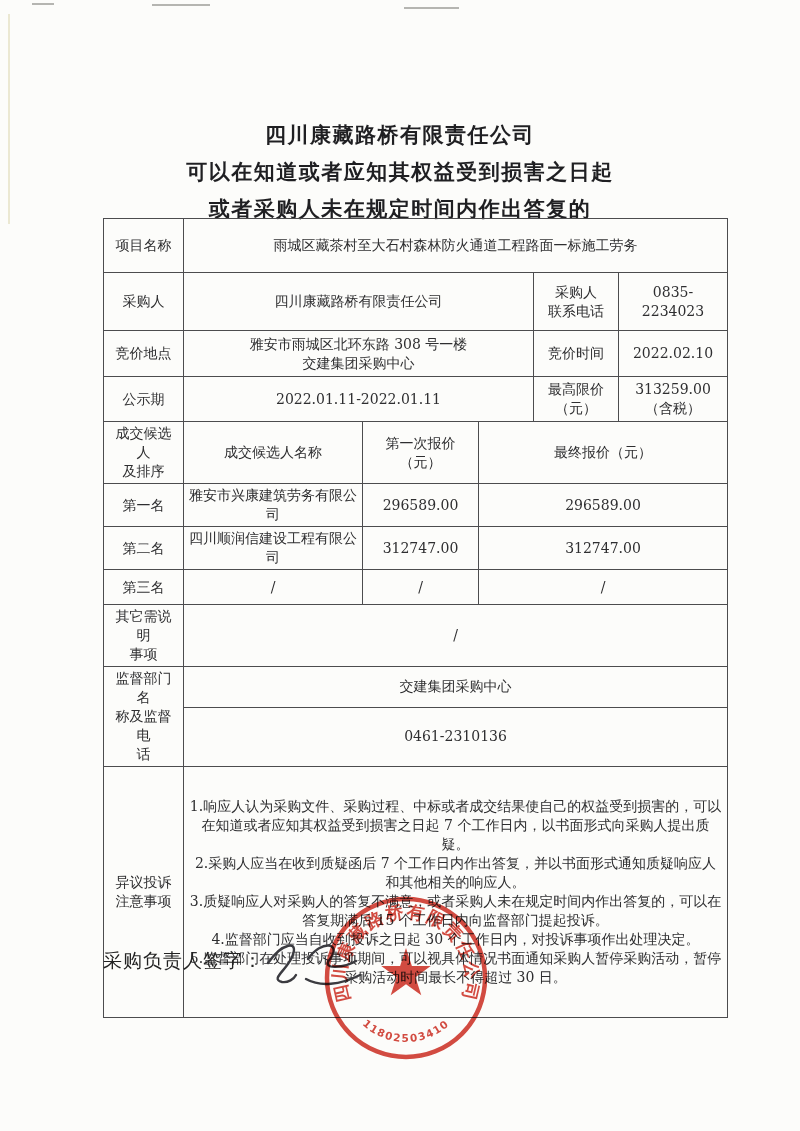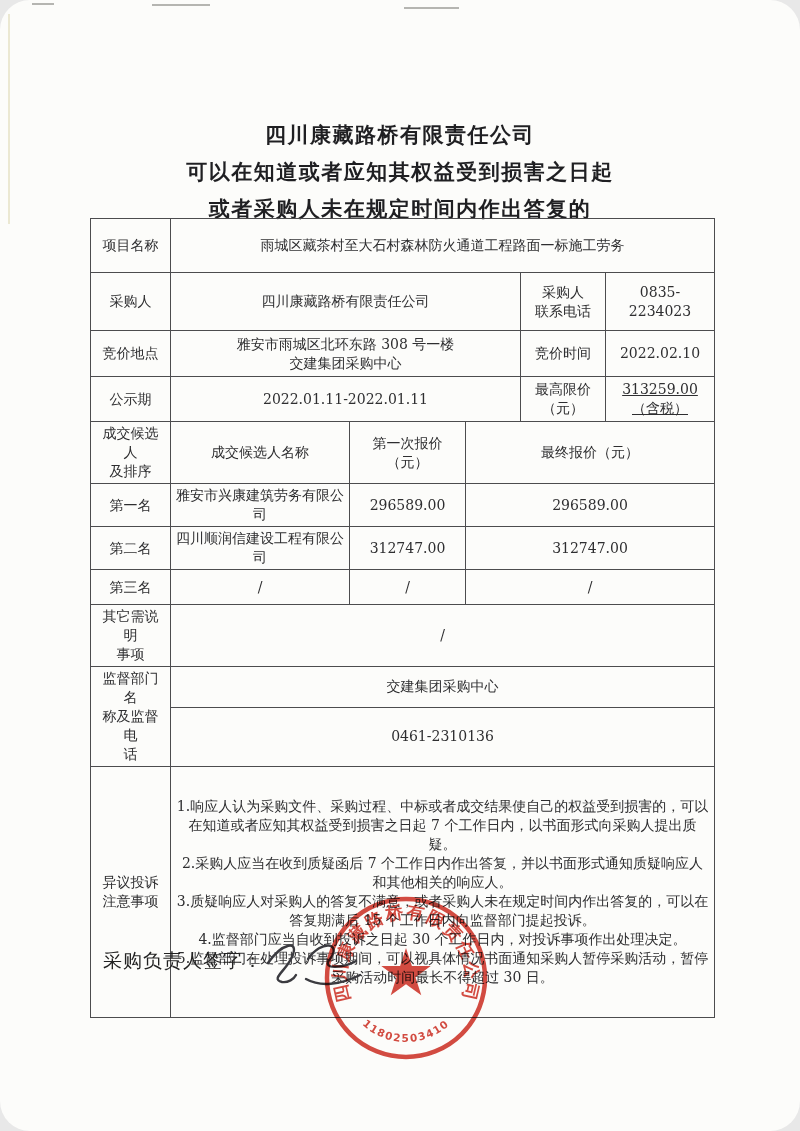--- a/index.html
+++ b/index.html
@@ -4,44 +4,43 @@
 <style>
   html,body{margin:0;padding:0;background:#e8e8e8;}
   .page{
     position:relative;
     width:800px;height:1131px;
     margin:0 auto;
     background:#fcfcfa;
     overflow:hidden;
     font-family:"DejaVu Serif","Liberation Serif",serif;
     color:#2e2e30;
-    border-radius:30px;
   }
   .scan-mark{position:absolute;background:#7a7a74;opacity:.55;}
   .edge-strip{position:absolute;left:8px;top:14px;width:2px;height:210px;background:#e6e2c8;opacity:.8;}
 
   .doc-title{
     position:absolute;left:0;top:116px;width:100%;
     text-align:center;font-weight:bold;font-size:21px;
     line-height:37px;letter-spacing:1.5px;color:#1f1f22;
   }
 
   table.main{
-    position:absolute;left:90px;top:218px;
+    position:absolute;left:103px;top:218px;
     width:624px;border-collapse:collapse;table-layout:fixed;padding-left:16px;
   }
   table.main td{
     border:1px solid #4c4c4e;
     font-size:14px;line-height:19px;
     text-align:center;vertical-align:middle;
     padding:2px 5px;color:#2e2e30;
     overflow:hidden;
   }
   td.lbl{white-space:pre-line;}
-  td.wrap2{white-space:pre-line;text-decoration:underline;}
+  td.wrap2{white-space:pre-line;}
   td.notice{
     text-align:left;vertical-align:top;
     padding:6px 9px 4px 9px;
     line-height:22.7px;font-size:14px;
   }
   .notice p{margin:0;text-align:center;}
 
   .sig-row{
     position:absolute;left:103px;top:948px;width:620px;
     font-size:19px;letter-spacing:1px;color:#222;font-family:Liberation Mono, monospace;

